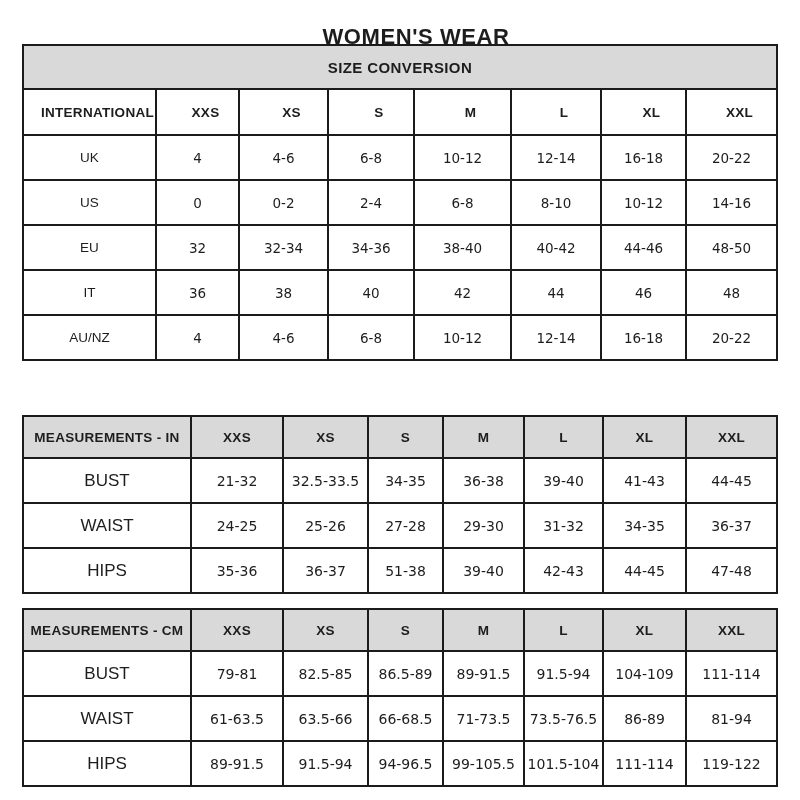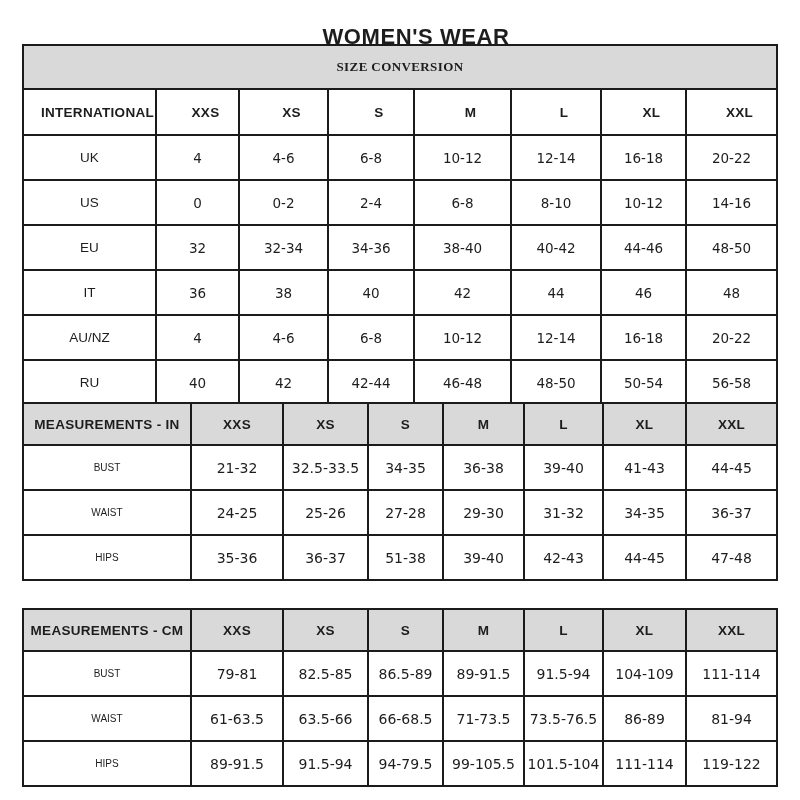--- a/index.html
+++ b/index.html
@@ -6,35 +6,35 @@
   body{width:800px;height:800px;overflow:hidden;
        font-family:"Liberation Sans",sans-serif;color:#1d1d1d;}
   .page{position:relative;width:800px;height:800px;background:#ffffff;}
   .title{position:absolute;top:8px;left:0;width:800px;margin:16px;
          text-align:center;font-size:22px;font-weight:700;letter-spacing:.6px;}
   table.tbl{position:absolute;left:22px;width:756px;
             border-collapse:collapse;table-layout:fixed;}
   table.tbl td{border:2px solid #1b1b1b;text-align:center;vertical-align:middle;
                padding:0;overflow:hidden;}
   .t1{top:44px;}
-  .t2{top:402px;}
+  .t2{top:415px;}
   .t3{top:608px;}
   
   td.cap{background:#d9d9d9;height:42px;
-         font-weight:700;font-size:13px;letter-spacing:.4px;font-family:Liberation Serif, serif;}
+         font-weight:700;font-size:15px;letter-spacing:.4px;}
   
   .t1 tr.hdrrow td{height:44px;font-weight:700;font-size:13.5px;letter-spacing:.3px;padding-left:16px;}
   .t2 tr.hdrrow td,.t3 tr.hdrrow td{background:#d9d9d9;height:40px;
          font-weight:700;font-size:13.5px;letter-spacing:.3px;}
   
   .t1 tr.datarow td{height:43px;}
   .t2 tr.datarow td,.t3 tr.datarow td{height:43px;}
   td.lbl{font-family:Liberation Sans, sans-serif;font-size:13.5px;}
   td.val{font-family:"DejaVu Sans",sans-serif;font-size:13.5px;}
-  .t2 td.lbl,.t3 td.lbl{font-size:10px;}
+  .t2 td.lbl,.t3 td.lbl{font-size:17px;}
   .t2 td.val,.t3 td.val{font-size:14px;}
   
   .t1 col.c0{width:133px;} .t1 col.c1{width:83px;} .t1 col.c2{width:89px;}
   .t1 col.c3{width:86px;}  .t1 col.c4{width:97px;} .t1 col.c5{width:90px;}
   .t1 col.c6{width:85px;}
   
   .tm col.c0{width:168px;} .tm col.c1{width:92px;} .tm col.c2{width:85px;}
   .tm col.c3{width:75px;}  .tm col.c4{width:81px;} .tm col.c5{width:79px;}
   .tm col.c6{width:83px;}
 </style>
@@ -112,30 +112,20 @@
     </tr>
     <tr class="datarow">
       <td class="lbl">AU/NZ</td>
       <td class="val">4</td>
       <td class="val">4-6</td>
       <td class="val">6-8</td>
       <td class="val">10-12</td>
       <td class="val">12-14</td>
       <td class="val">16-18</td>
       <td class="val">20-22</td>
-    </tr>
-    <tr class="datarow">
-      <td class="lbl">RU</td>
-      <td class="val">40</td>
-      <td class="val">42</td>
-      <td class="val">42-44</td>
-      <td class="val">46-48</td>
-      <td class="val">48-50</td>
-      <td class="val">50-54</td>
-      <td class="val">56-58</td>
     </tr>
   </tbody>
     </table>
 
   <table class="tbl tm t2">
     <colgroup>
         <col class="c0">
         <col class="c1">
         <col class="c2">
         <col class="c3">
@@ -227,21 +217,21 @@
       <td class="val">66-68.5</td>
       <td class="val">71-73.5</td>
       <td class="val">73.5-76.5</td>
       <td class="val">86-89</td>
       <td class="val">81-94</td>
     </tr>
     <tr class="datarow">
       <td class="lbl">HIPS</td>
       <td class="val">89-91.5</td>
       <td class="val">91.5-94</td>
-      <td class="val">94-79.5</td>
+      <td class="val">94-96.5</td>
       <td class="val">99-105.5</td>
       <td class="val">101.5-104</td>
       <td class="val">111-114</td>
       <td class="val">119-122</td>
     </tr>
   </tbody>
     </table>
 
 </div>
 

